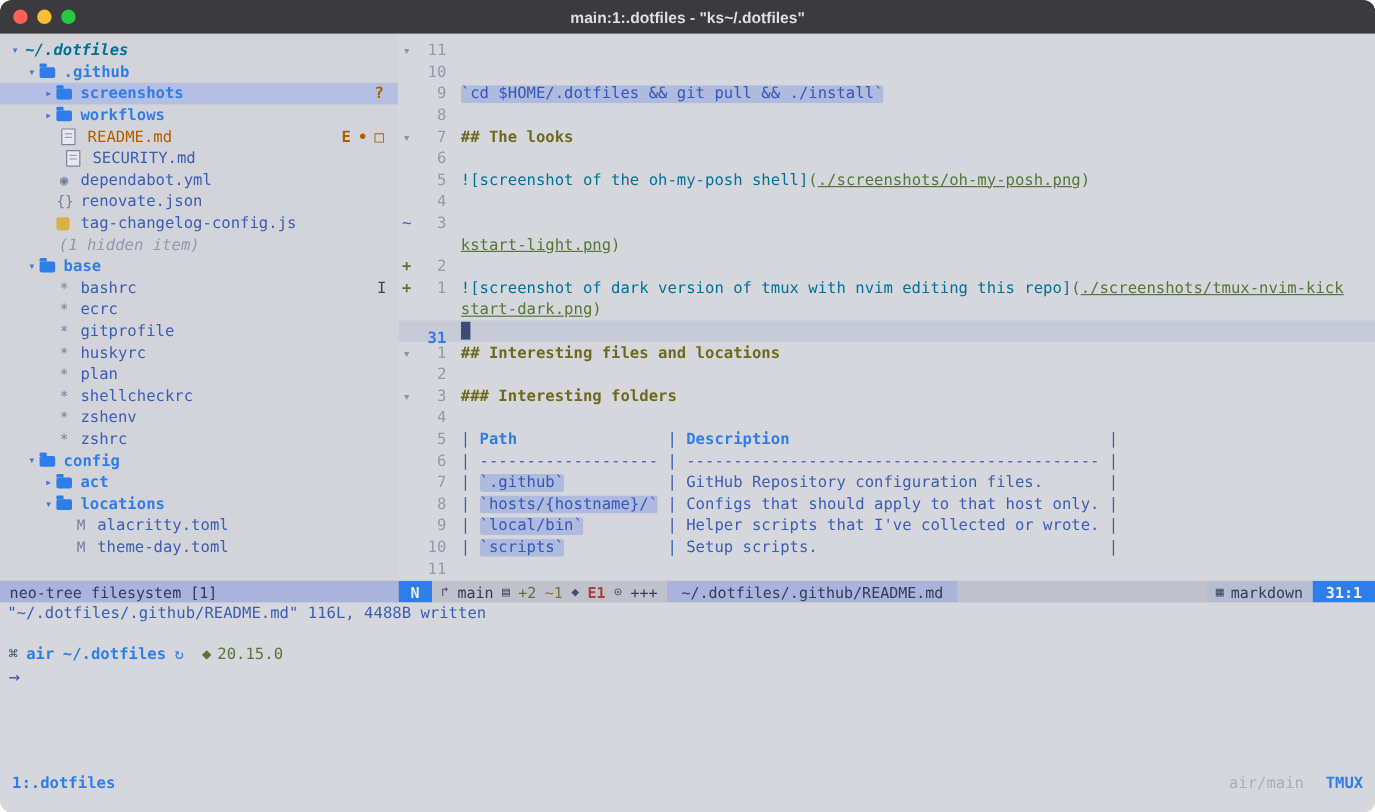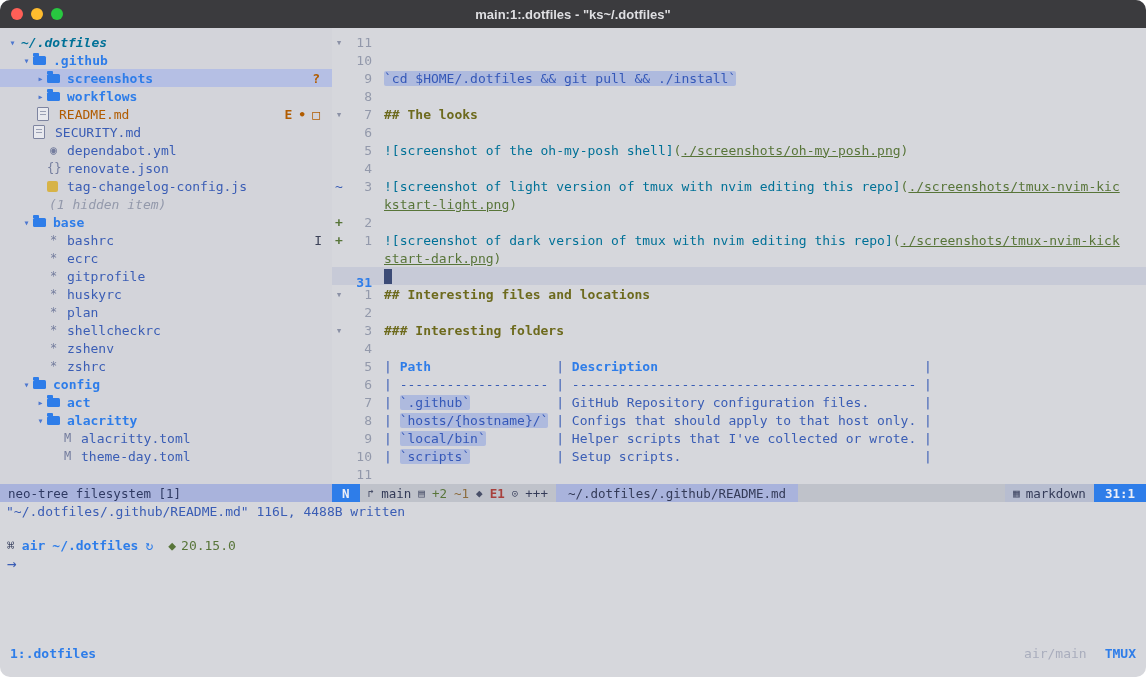--- a/index.html
+++ b/index.html
@@ -93,38 +93,38 @@
     <div class="title">main:1:.dotfiles - "ks~/.dotfiles"</div>
   </div>
 
   <div class="term">
     <div class="panes">
       <div class="sidebar" id="tree">
           <div class="srow" style="padding-left: 6px;"><span class="arrow">▾</span><span class="lbl root">~/.dotfiles</span></div>
           <div class="srow" style="padding-left: 20px;"><span class="arrow">▾</span><span class="fico"></span><span class="lbl dir">.github</span></div>
           <div class="srow sel" style="padding-left: 34px;"><span class="arrow">▸</span><span class="fico"></span><span class="lbl dir">screenshots</span><span class="badges"><span class="badge">?</span></span></div>
           <div class="srow" style="padding-left: 34px;"><span class="arrow">▸</span><span class="fico"></span><span class="lbl dir">workflows</span></div>
-          <div class="srow" style="padding-left: 24px;"><span class="arrow"></span><span class="dico"></span><span class="lbl orange">README.md</span><span class="badges"><span class="badge">E</span><span class="badge">•</span><span class="badge">□</span></span></div>
-          <div class="srow" style="padding-left: 20px;"><span class="arrow"></span><span class="dico"></span><span class="lbl file">SECURITY.md</span></div>
+          <div class="srow" style="padding-left: 38px;"><span class="arrow"></span><span class="dico"></span><span class="lbl orange">README.md</span><span class="badges"><span class="badge">E</span><span class="badge">•</span><span class="badge">□</span></span></div>
+          <div class="srow" style="padding-left: 42px;"><span class="arrow"></span><span class="dico"></span><span class="lbl file">SECURITY.md</span></div>
           <div class="srow" style="padding-left: 34px;"><span class="arrow"></span><span class="tico">◉</span><span class="lbl file">dependabot.yml</span></div>
           <div class="srow" style="padding-left: 34px;"><span class="arrow"></span><span class="tico">{}</span><span class="lbl file">renovate.json</span></div>
           <div class="srow" style="padding-left: 34px;"><span class="arrow"></span><span class="jico"></span><span class="lbl file">tag-changelog-config.js</span></div>
           <div class="srow" style="padding-left: 34px; text-align: right;"><span class="arrow"></span><span class="lbl hidden">(1 hidden item)</span></div>
           <div class="srow" style="padding-left: 20px;"><span class="arrow">▾</span><span class="fico"></span><span class="lbl dir">base</span></div>
           <div class="srow" style="padding-left: 34px;"><span class="arrow"></span><span class="tico">*</span><span class="lbl file">bashrc</span><span class="ibeam">I</span></div>
           <div class="srow" style="padding-left: 34px;"><span class="arrow"></span><span class="tico">*</span><span class="lbl file">ecrc</span></div>
           <div class="srow" style="padding-left: 34px;"><span class="arrow"></span><span class="tico">*</span><span class="lbl file">gitprofile</span></div>
           <div class="srow" style="padding-left: 34px;"><span class="arrow"></span><span class="tico">*</span><span class="lbl file">huskyrc</span></div>
           <div class="srow" style="padding-left: 34px;"><span class="arrow"></span><span class="tico">*</span><span class="lbl file">plan</span></div>
           <div class="srow" style="padding-left: 34px;"><span class="arrow"></span><span class="tico">*</span><span class="lbl file">shellcheckrc</span></div>
           <div class="srow" style="padding-left: 34px;"><span class="arrow"></span><span class="tico">*</span><span class="lbl file">zshenv</span></div>
           <div class="srow" style="padding-left: 34px;"><span class="arrow"></span><span class="tico">*</span><span class="lbl file">zshrc</span></div>
           <div class="srow" style="padding-left: 20px;"><span class="arrow">▾</span><span class="fico"></span><span class="lbl dir">config</span></div>
           <div class="srow" style="padding-left: 34px;"><span class="arrow">▸</span><span class="fico"></span><span class="lbl dir">act</span></div>
-          <div class="srow" style="padding-left: 34px;"><span class="arrow">▾</span><span class="fico"></span><span class="lbl dir">alacritty</span></div>
+          <div class="srow" style="padding-left: 34px;"><span class="arrow">▾</span><span class="fico"></span><span class="lbl dir">locations</span></div>
           <div class="srow" style="padding-left: 48px;"><span class="arrow"></span><span class="tico">M</span><span class="lbl file">alacritty.toml</span></div>
           <div class="srow" style="padding-left: 48px;"><span class="arrow"></span><span class="tico">M</span><span class="lbl file">theme-day.toml</span></div>
         </div>
       <div class="editor" id="elines">
           <div class="eline">
             <span class="sign">▾</span>
             <span class="num">11</span>
           </div>
           <div class="eline">
             <span class="sign"></span>
@@ -157,21 +157,20 @@
             <span class="txt"><span class="s-link">![screenshot of the oh-my-posh shell]</span><span class="s-paren">(</span><span class="s-url">./screenshots/oh-my-posh.png</span><span class="s-paren">)</span></span>
           </div>
           <div class="eline">
             <span class="sign"></span>
             <span class="num">4</span>
             <span class="txt"></span>
           </div>
           <div class="eline">
             <span class="sign sch">~</span>
             <span class="num">3</span>
-            <span class="txt"><span class="s-link">![screenshot of light version of tmux with nvim editing this repo]</span><span class="s-paren">(</span><span class="s-url">./screenshots/tmux-nvim-kic</span></span>
           </div>
           <div class="eline">
             <span class="sign"></span>
             <span class="num"></span>
             <span class="txt"><span class="s-url">kstart-light.png</span><span class="s-paren">)</span></span>
           </div>
           <div class="eline">
             <span class="sign sadd">+</span>
             <span class="num">2</span>
             <span class="txt"></span>

